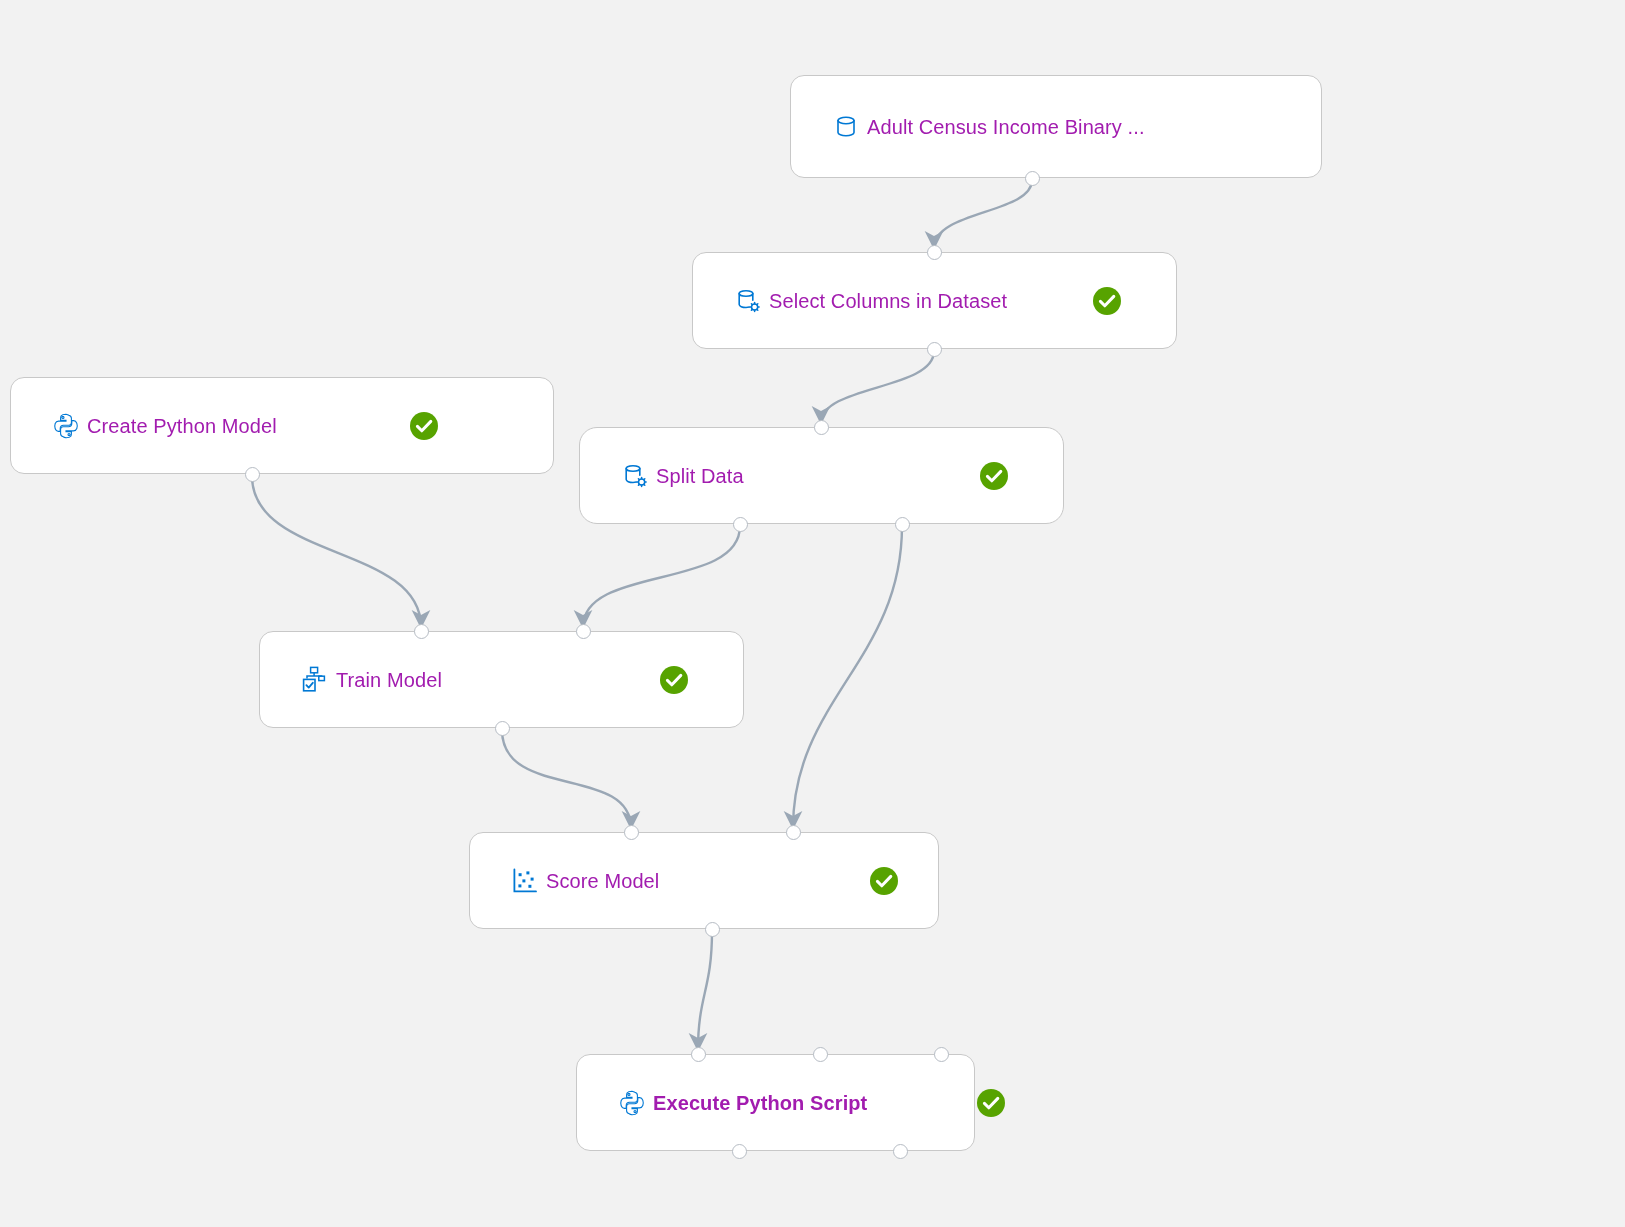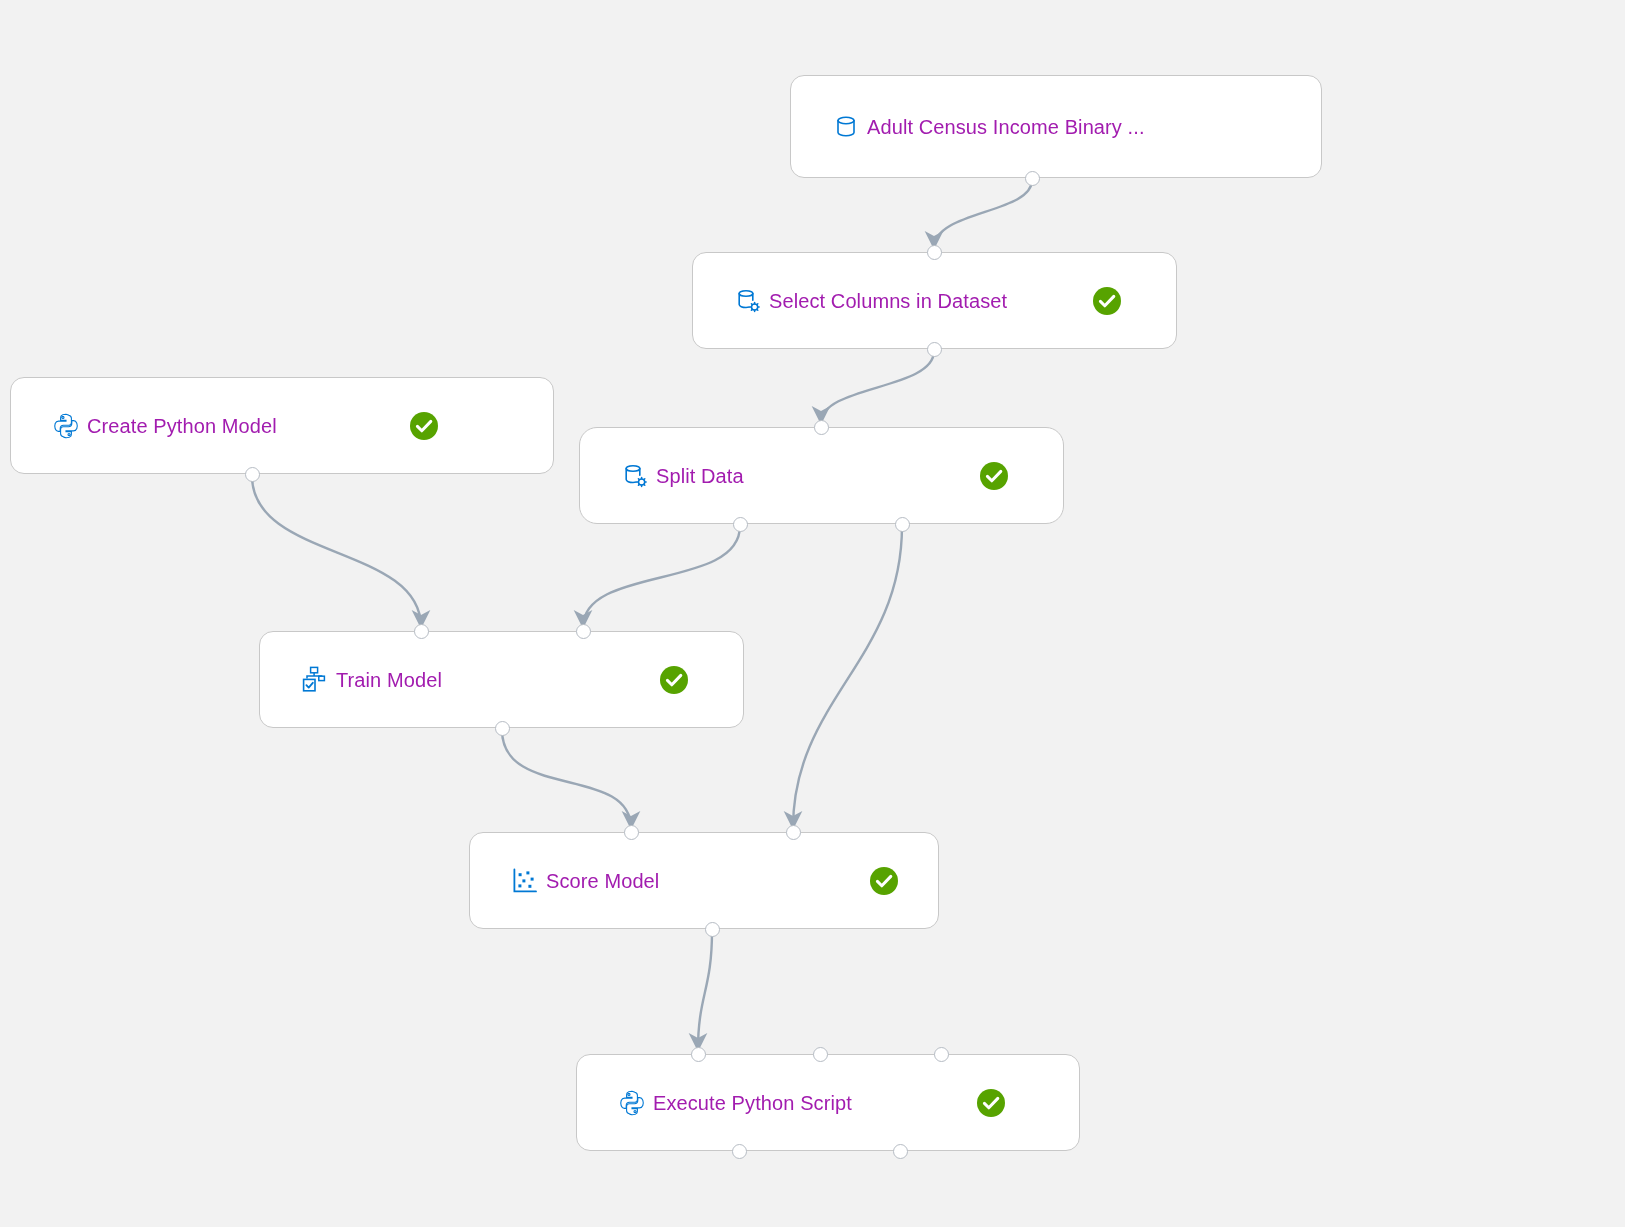--- a/index.html
+++ b/index.html
@@ -210,21 +210,21 @@
         </div>
         <div class="node-title">Score Model</div>
         <div class="node-status" title="Completed" style="left: 399px;"><svg width="30" height="30" viewBox="0 0 30 30">
             <circle cx="15" cy="15" r="14" fill="#57a300"></circle>
             <path d="M8.4 15.4 l4.4 4.4 9-9.4" fill="none" stroke="#ffffff" stroke-width="3" stroke-linecap="round" stroke-linejoin="round"></path>
           </svg></div>
       </div>
       <div class="port" style="left: 631px; top: 832px;"></div>
       <div class="port" style="left: 793px; top: 832px;"></div>
       <div class="port" style="left: 712px; top: 929px;"></div>
-      <div class="node" style="left: 576px; top: 1054px; width: 504px; height: 97px;">
+      <div class="node" style="left: 576px; top: 1054px; width: 399px; height: 97px; font-weight: bold;">
         <div class="node-icon">
           <svg width="32" height="32" viewBox="0 0 32 32" fill="none">
             <path d="M15.9 4.2c-2.2 0-4 .5-4.7 1.5-.5.7-.6 1.5-.6 2.5v2h5.4v.9H8.6c-1.5 0-2.8.8-3.4 2.4-.6 1.7-.6 3.5 0 5.3.6 1.6 1.6 2.6 3.1 2.6h1.9v-2.7c0-1.8 1.4-3.4 3.3-3.4h5.3c1.4 0 2.6-1.2 2.6-2.6V8.2c0-1.4-1.1-2.5-2.6-2.9-1-.7-2-.9-2.9-1.1zm-2.9 2.2c.6 0 1 .5 1 1.1s-.4 1-1 1-1.1-.4-1.1-1 .5-1.1 1.1-1.1z" stroke="#0078d4" stroke-width="1.1" fill="none"></path>
             <path d="M16.1 27.8c2.2 0 4-.5 4.7-1.5.5-.7.6-1.5.6-2.5v-2h-5.4v-.9h7.4c1.5 0 2.8-.8 3.4-2.4.6-1.7.6-3.5 0-5.3-.6-1.6-1.6-2.6-3.1-2.6h-1.9v2.7c0 1.8-1.4 3.4-3.3 3.4h-5.3c-1.4 0-2.6 1.2-2.6 2.6v4.5c0 1.4 1.1 2.5 2.6 2.9 1 .7 2 .9 2.9 1.1zm2.9-2.2c-.6 0-1-.5-1-1.1s.4-1 1-1 1.1.4 1.1 1-.5 1.1-1.1 1.1z" stroke="#0078d4" stroke-width="1.1" fill="none"></path>
           </svg>
         </div>
         <div class="node-title">Execute Python Script</div>
         <div class="node-status" title="Completed" style="left: 399px;"><svg width="30" height="30" viewBox="0 0 30 30">
             <circle cx="15" cy="15" r="14" fill="#57a300"></circle>
             <path d="M8.4 15.4 l4.4 4.4 9-9.4" fill="none" stroke="#ffffff" stroke-width="3" stroke-linecap="round" stroke-linejoin="round"></path>

